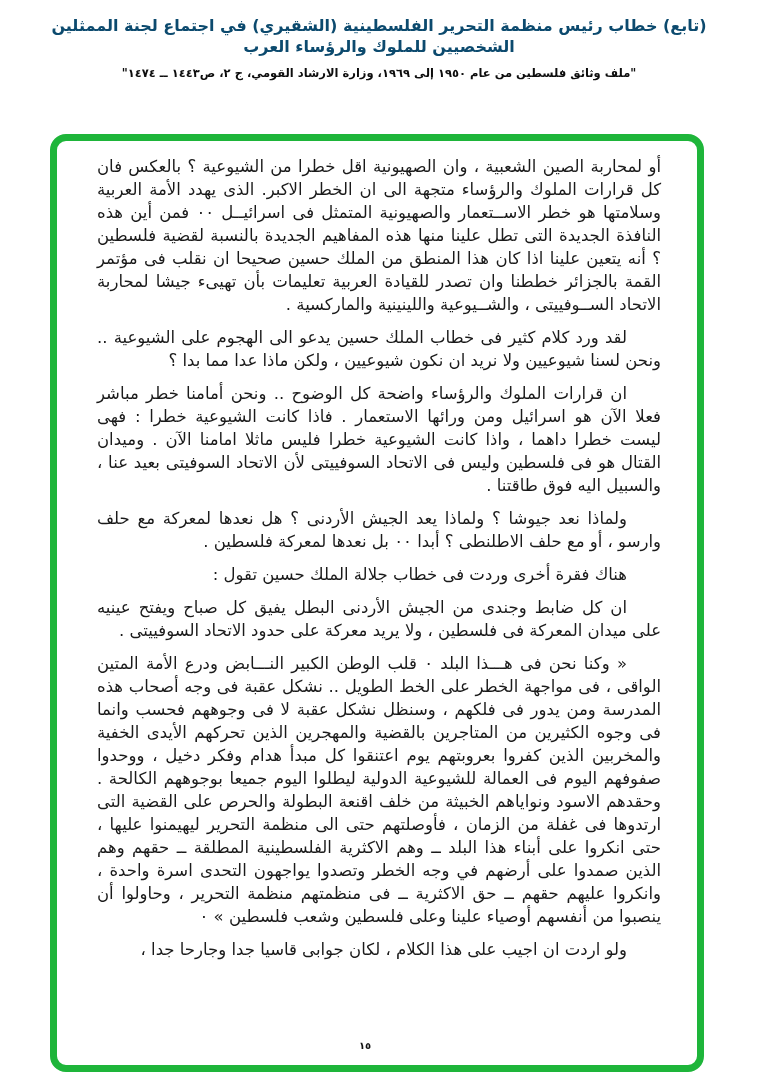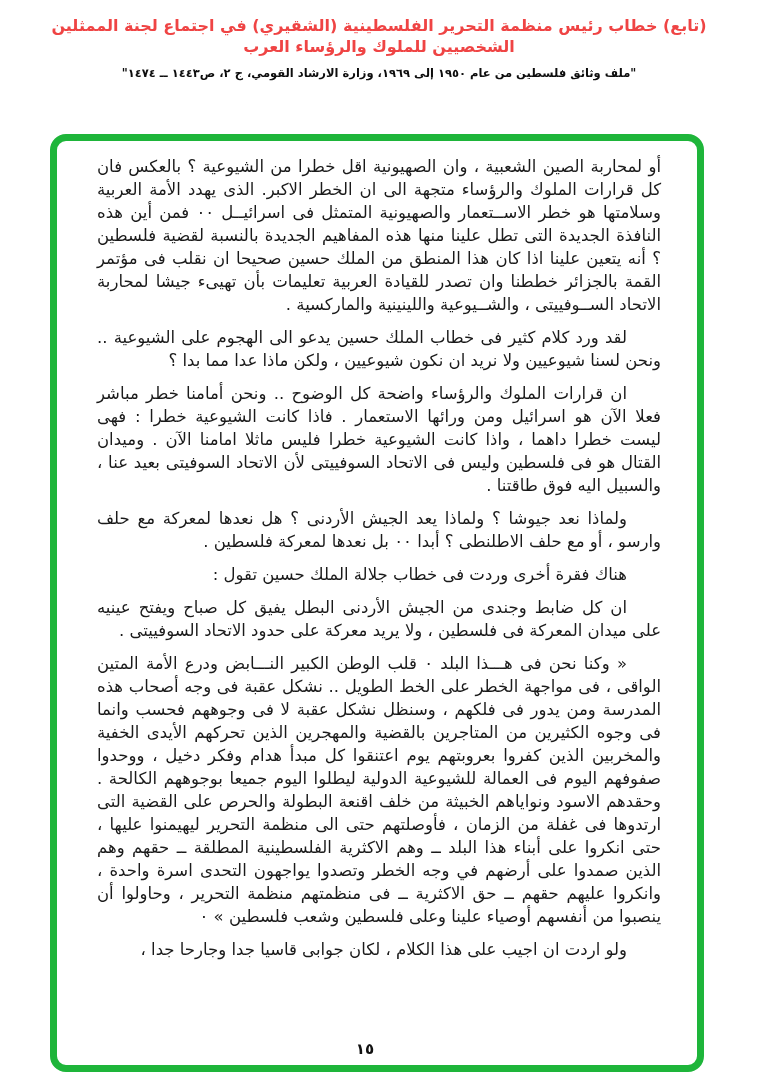--- a/index.html
+++ b/index.html
@@ -19,21 +19,21 @@
     padding-top: 16px;
     text-align: center;
     direction: rtl;
   }
   .header-title {
     font-size: 16px;
     font-weight: bold;
     line-height: 1.3;
     padding: 0 18px;
     letter-spacing: 0;
-    color: #ef4444;
+    color: #0c4a6e;
   }
   .header-source {
     margin-top: 8px;
     font-size: 11.5px;
     font-weight: bold;
     color: #0d0d0d;
   }
   .frame {
     position: absolute;
     left: 50px;
@@ -56,21 +56,21 @@
     color: #1a1a1a;
   }
   .content p { margin-bottom: 10px; }
   .content p.indent { text-indent: 34px; }
   .page-number {
     position: absolute;
     top: 1040px;
     left: 0;
     width: 730px;
     text-align: center;
-    font-size: 15px;
+    font-size: 10px;
     font-weight: bold;
     color: #111;
   }
 </style>
 </head>
 <body>
 
 <div class="page">
 
   <div class="header">

